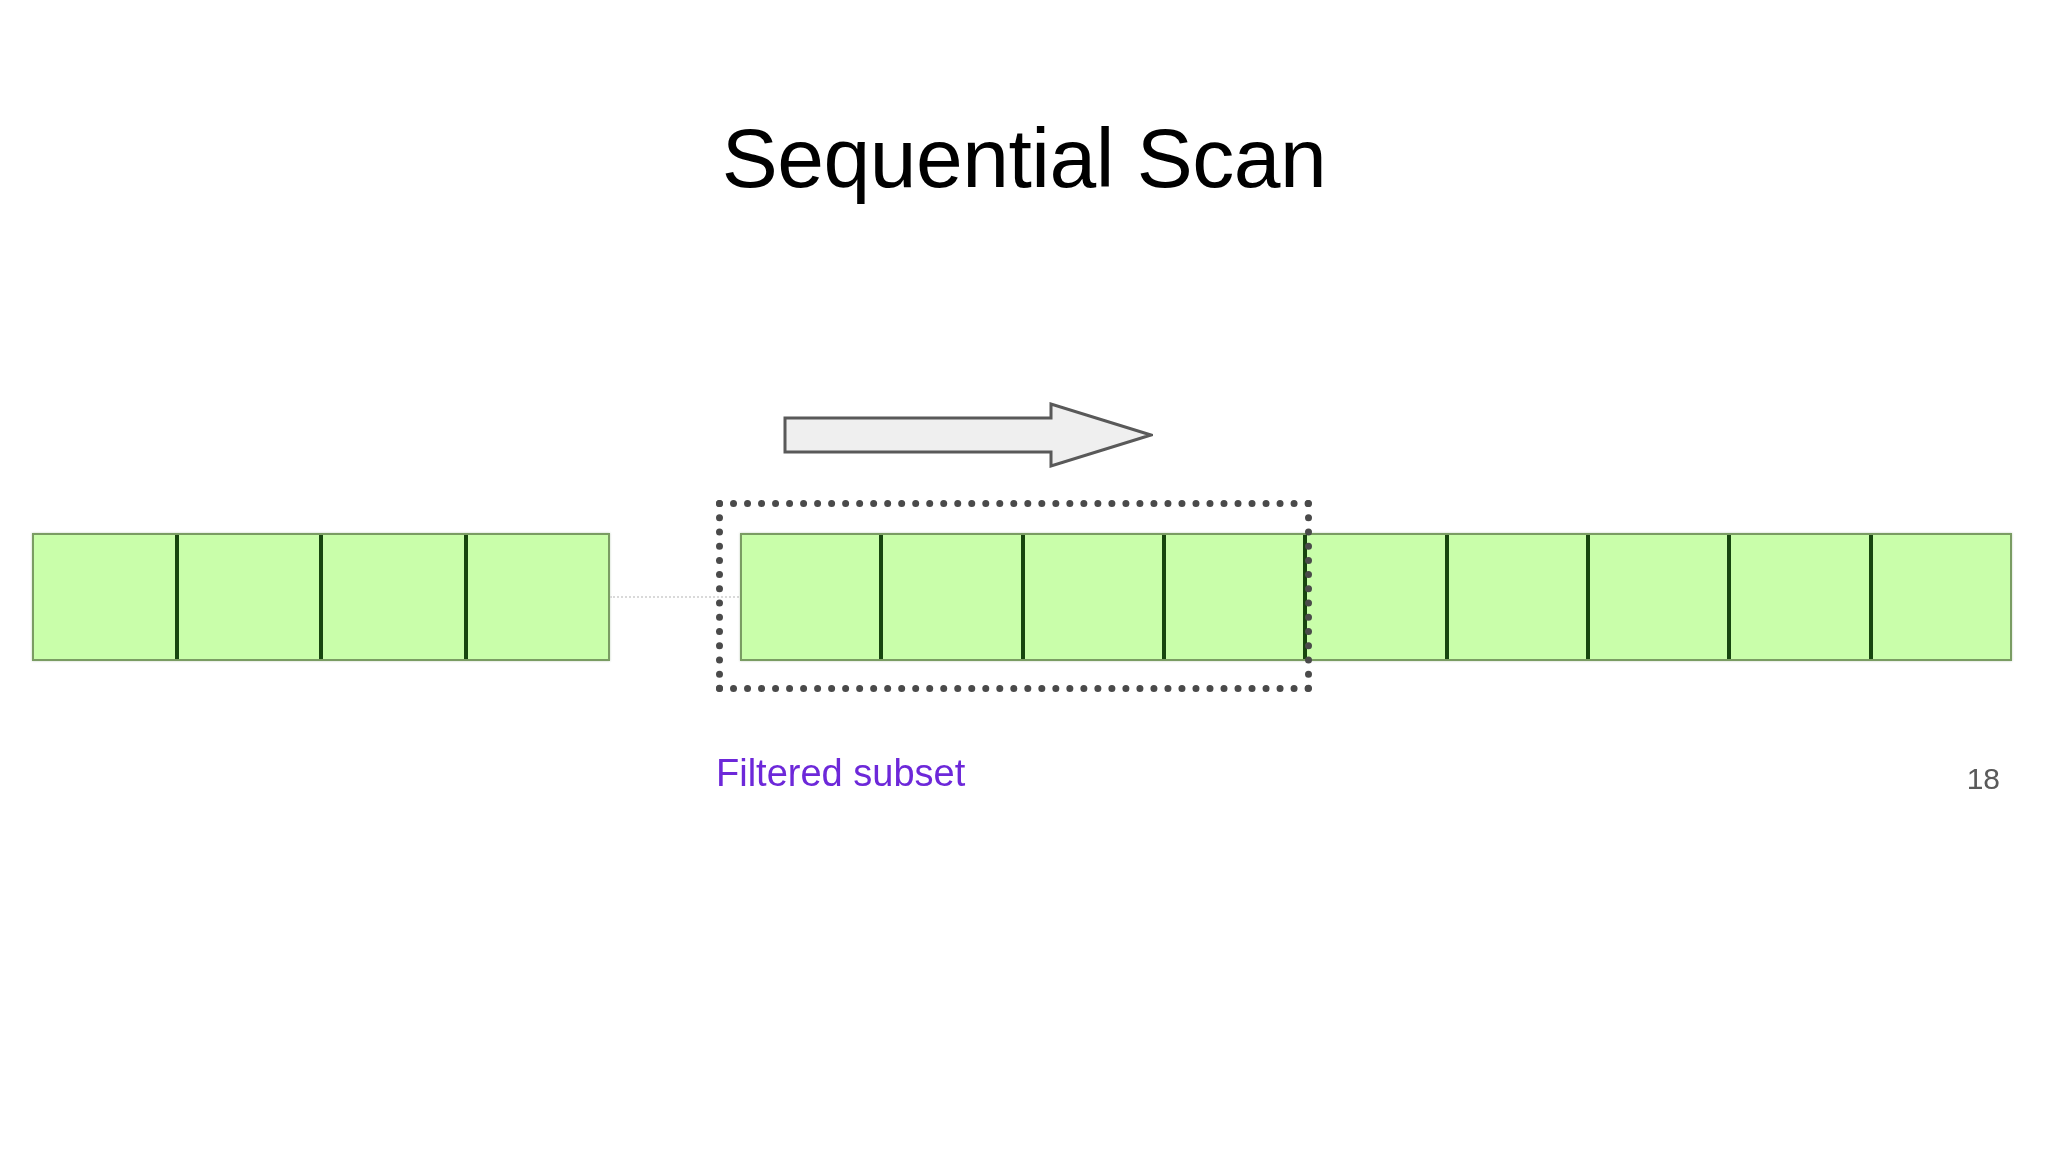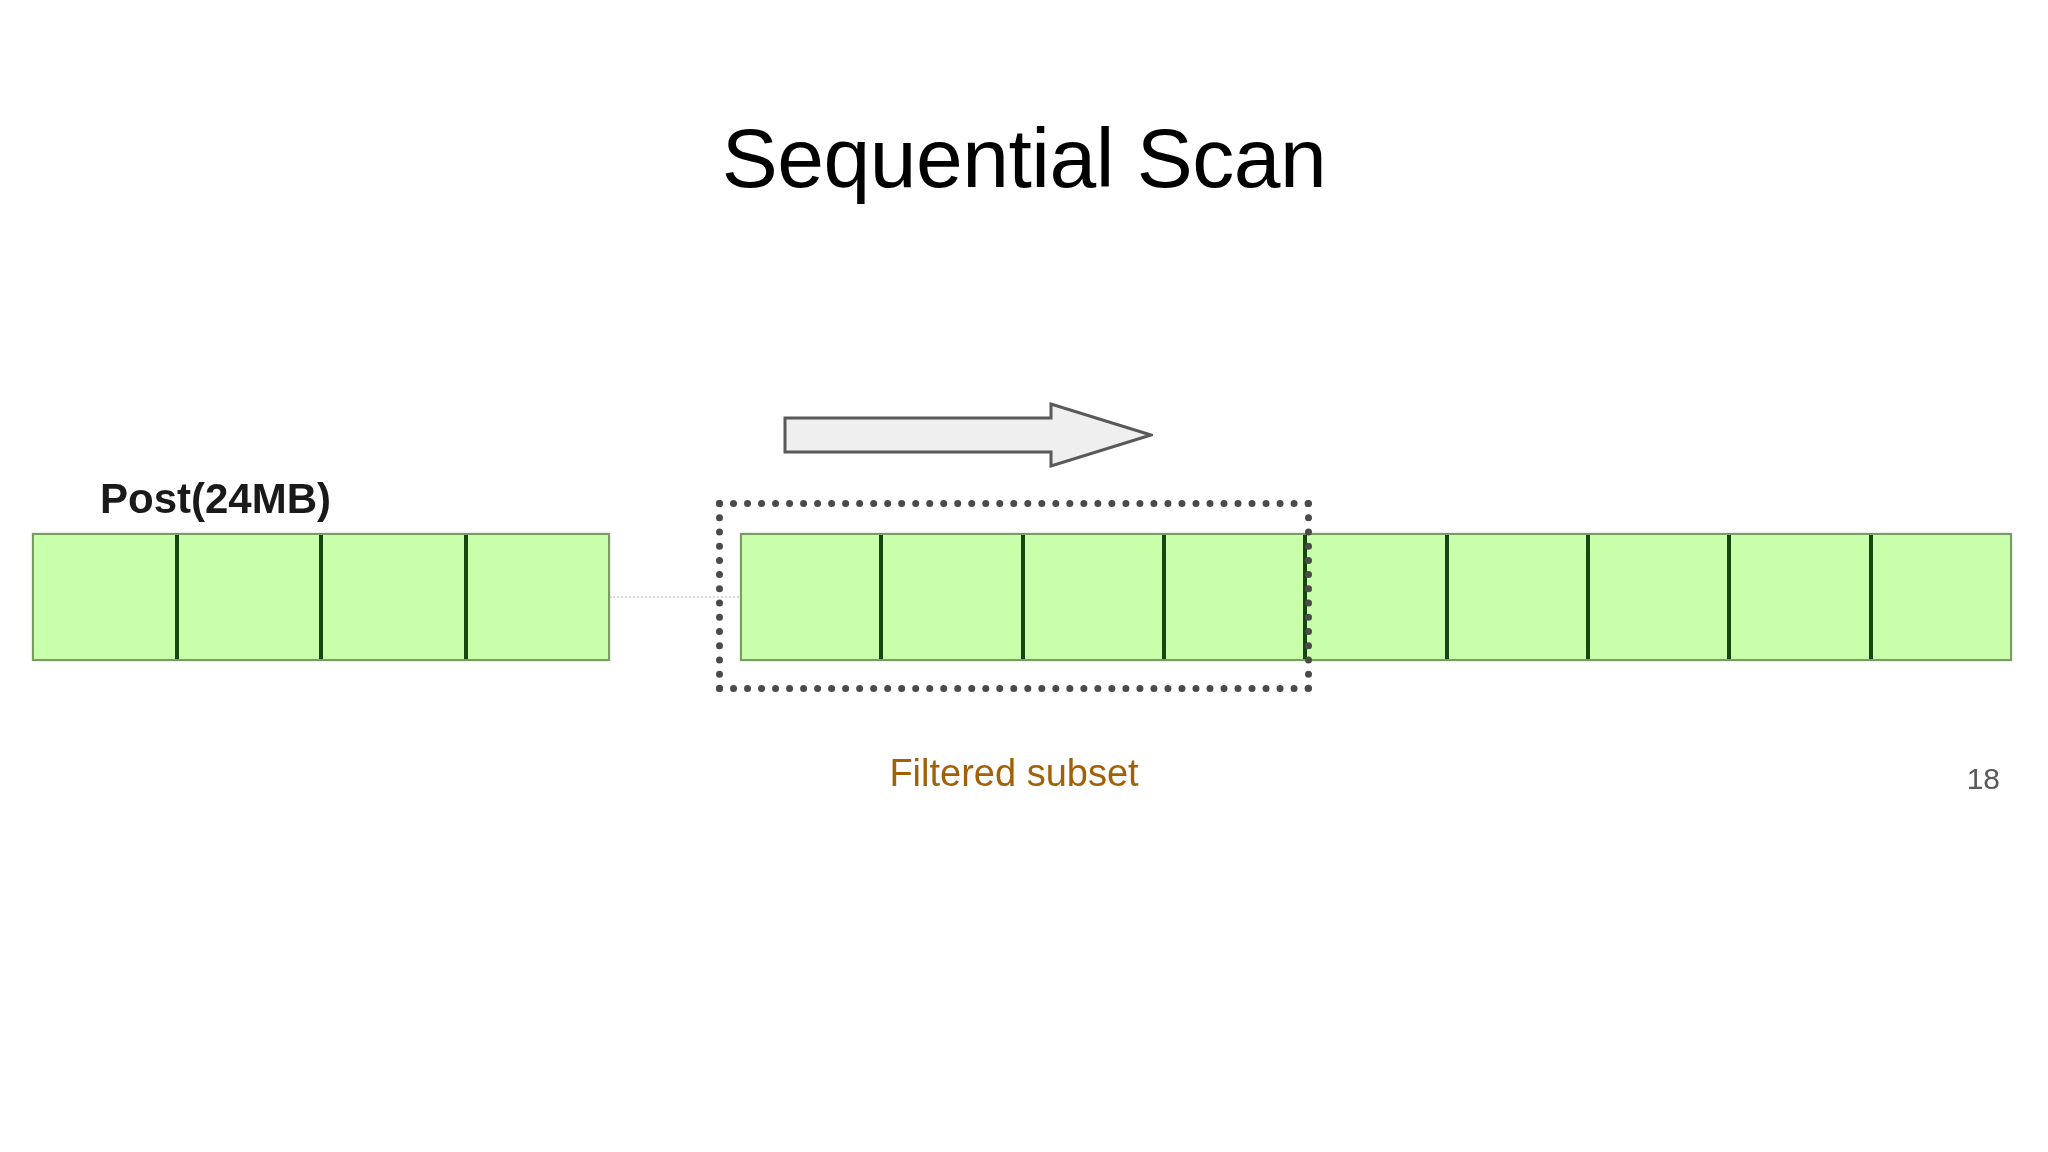--- a/index.html
+++ b/index.html
@@ -105,25 +105,25 @@
     background: transparent;
     pointer-events: none;
   }
 
   
   #filtered-label {
     position: absolute;
     left: 716px;
     top: 752px;
     width: 596px;
-    text-align: center;
+    text-align: left;
     font-family: "Liberation Sans", sans-serif;
     font-size: 38px;
     font-weight: 400;
-    color: #a16207;
+    color: #6d28d9;
     white-space: nowrap;
   }
 
   
   #scan-arrow {
     position: absolute;
     left: 783px;
     top: 402px;
     width: 370px;
     height: 66px;
@@ -150,21 +150,20 @@
 <div id="slide">
 
   <div id="slide-title">Sequential Scan</div>
 
   <div id="scan-arrow">
     <svg viewBox="0 0 370 66" preserveAspectRatio="none">
       <polygon points="2,16 268,16 268,2 368,33 268,64 268,50 2,50" fill="#efefef" stroke="#595959" stroke-width="3" stroke-linejoin="miter"></polygon>
     </svg>
   </div>
 
-  <div id="post-label">Post(24MB)</div>
 
   <div id="left-strip" class="block-strip">
     <div class="cell"></div>
     <div class="cell"></div>
     <div class="cell"></div>
     <div class="cell"></div>
   </div>
 
   <div id="connector"></div>
 

